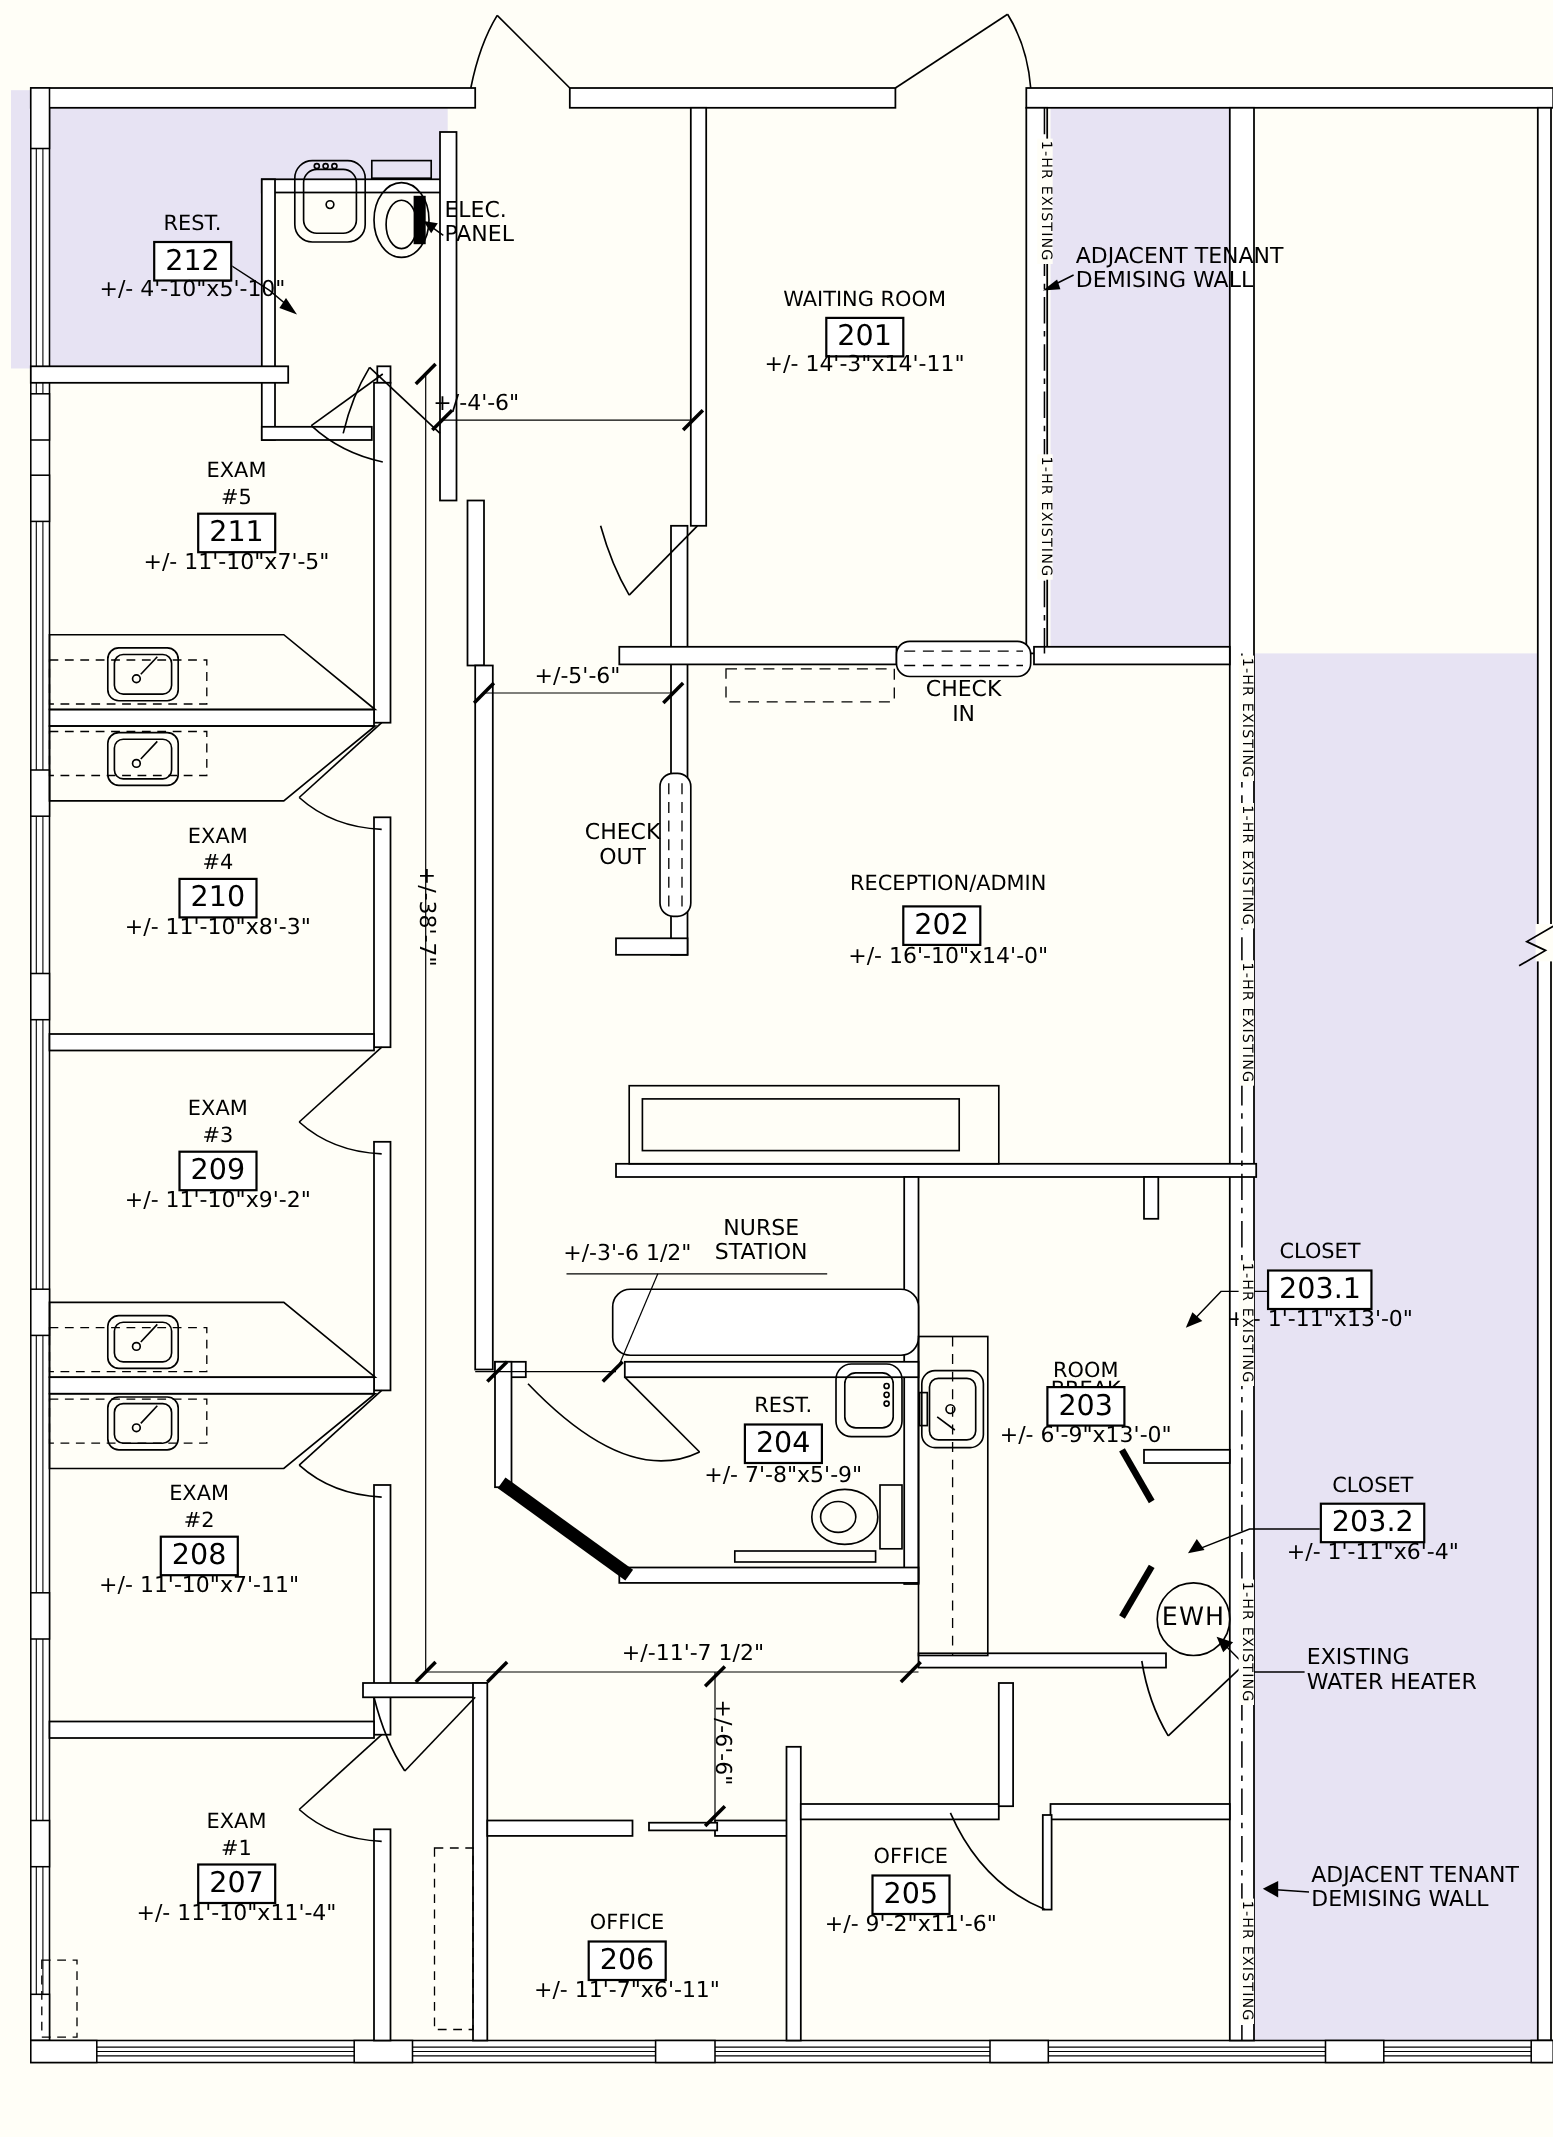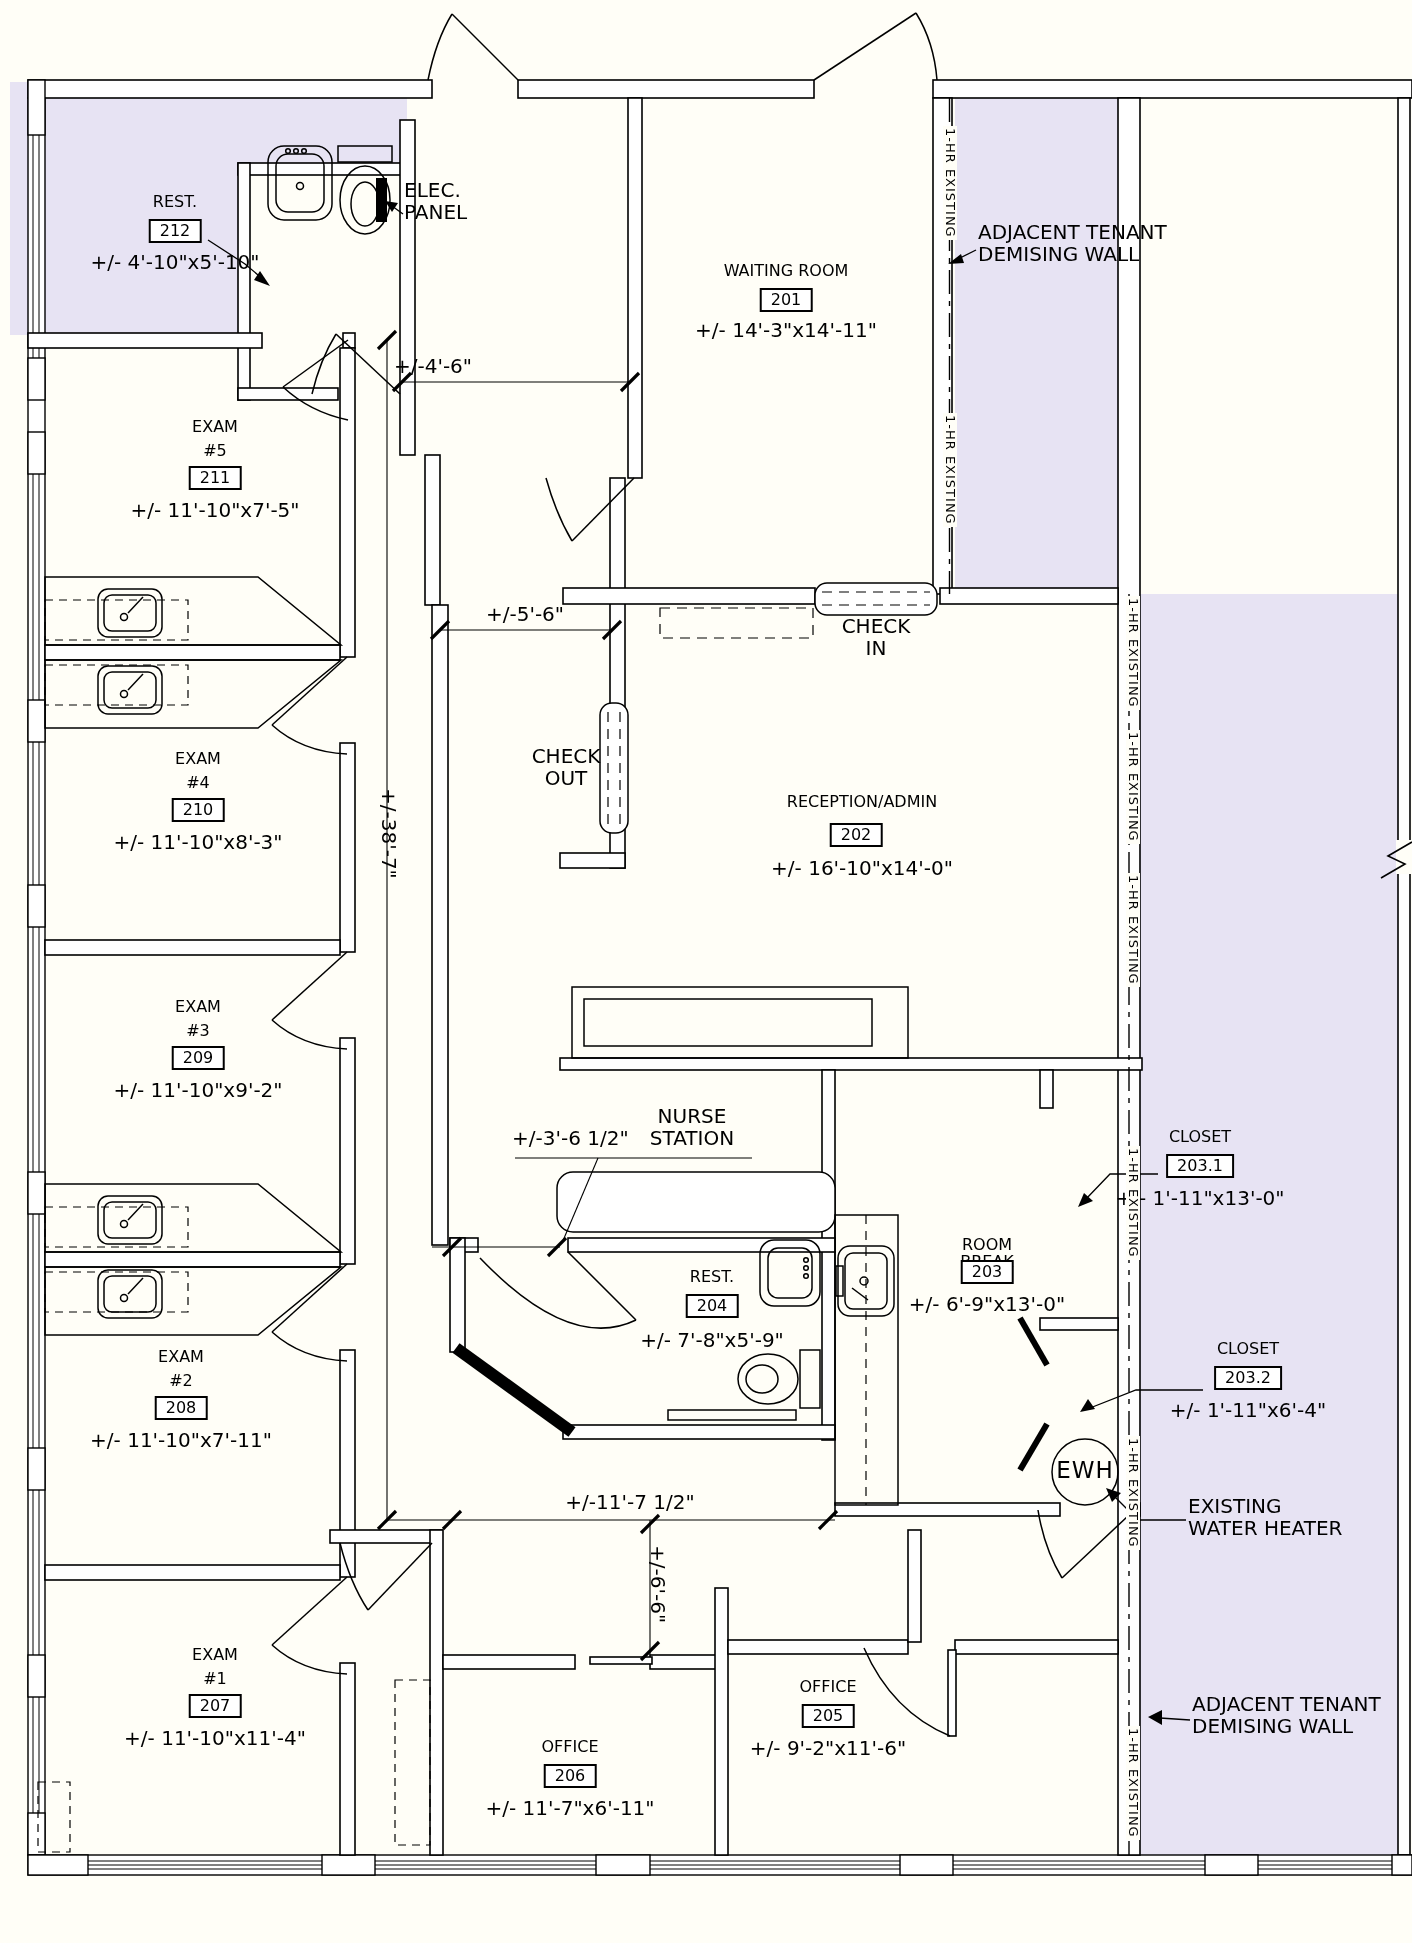--- a/index.html
+++ b/index.html
@@ -1,23 +1,23 @@
 <!DOCTYPE html>
 <html><head>
 <meta charset="utf-8">
 <style>
   html,body{margin:0;padding:0;background:#ffffff;}
   #plan{position:relative;width:1412px;height:1943px;background:#fffef7;overflow:hidden;
         font-family:"DejaVu Sans",sans-serif;color:#000;}
   #plan svg{position:absolute;left:0;top:0;}
   .lbl{position:absolute;white-space:nowrap;line-height:1.08;}
   .ctr{transform:translateX(-50%);text-align:center;}
-  .rname{font-size:16px;text-align:right;}
+  .rname{font-size:19px;text-align:right;}
   .rdims{font-size:20px;}
-  .numbox{display:inline-block;border:2px solid #000;background:#fff;padding:0 9px;font-size:16px;line-height:1.25;}
+  .numbox{display:inline-block;border:2px solid #000;background:#fff;padding:0 9px;font-size:26px;line-height:1.25;}
   .ann{font-size:20px;}
   .dim{font-size:20px;}
   .rot{transform-origin:0 0;transform:rotate(90deg);}
   .fire{font-size:13px;letter-spacing:1px;background:#fffef7;padding:0 2px;}
   .ewh{font-size:23px;letter-spacing:1px;}
 </style>
 </head>
 <body>
 
 <div id="plan">

